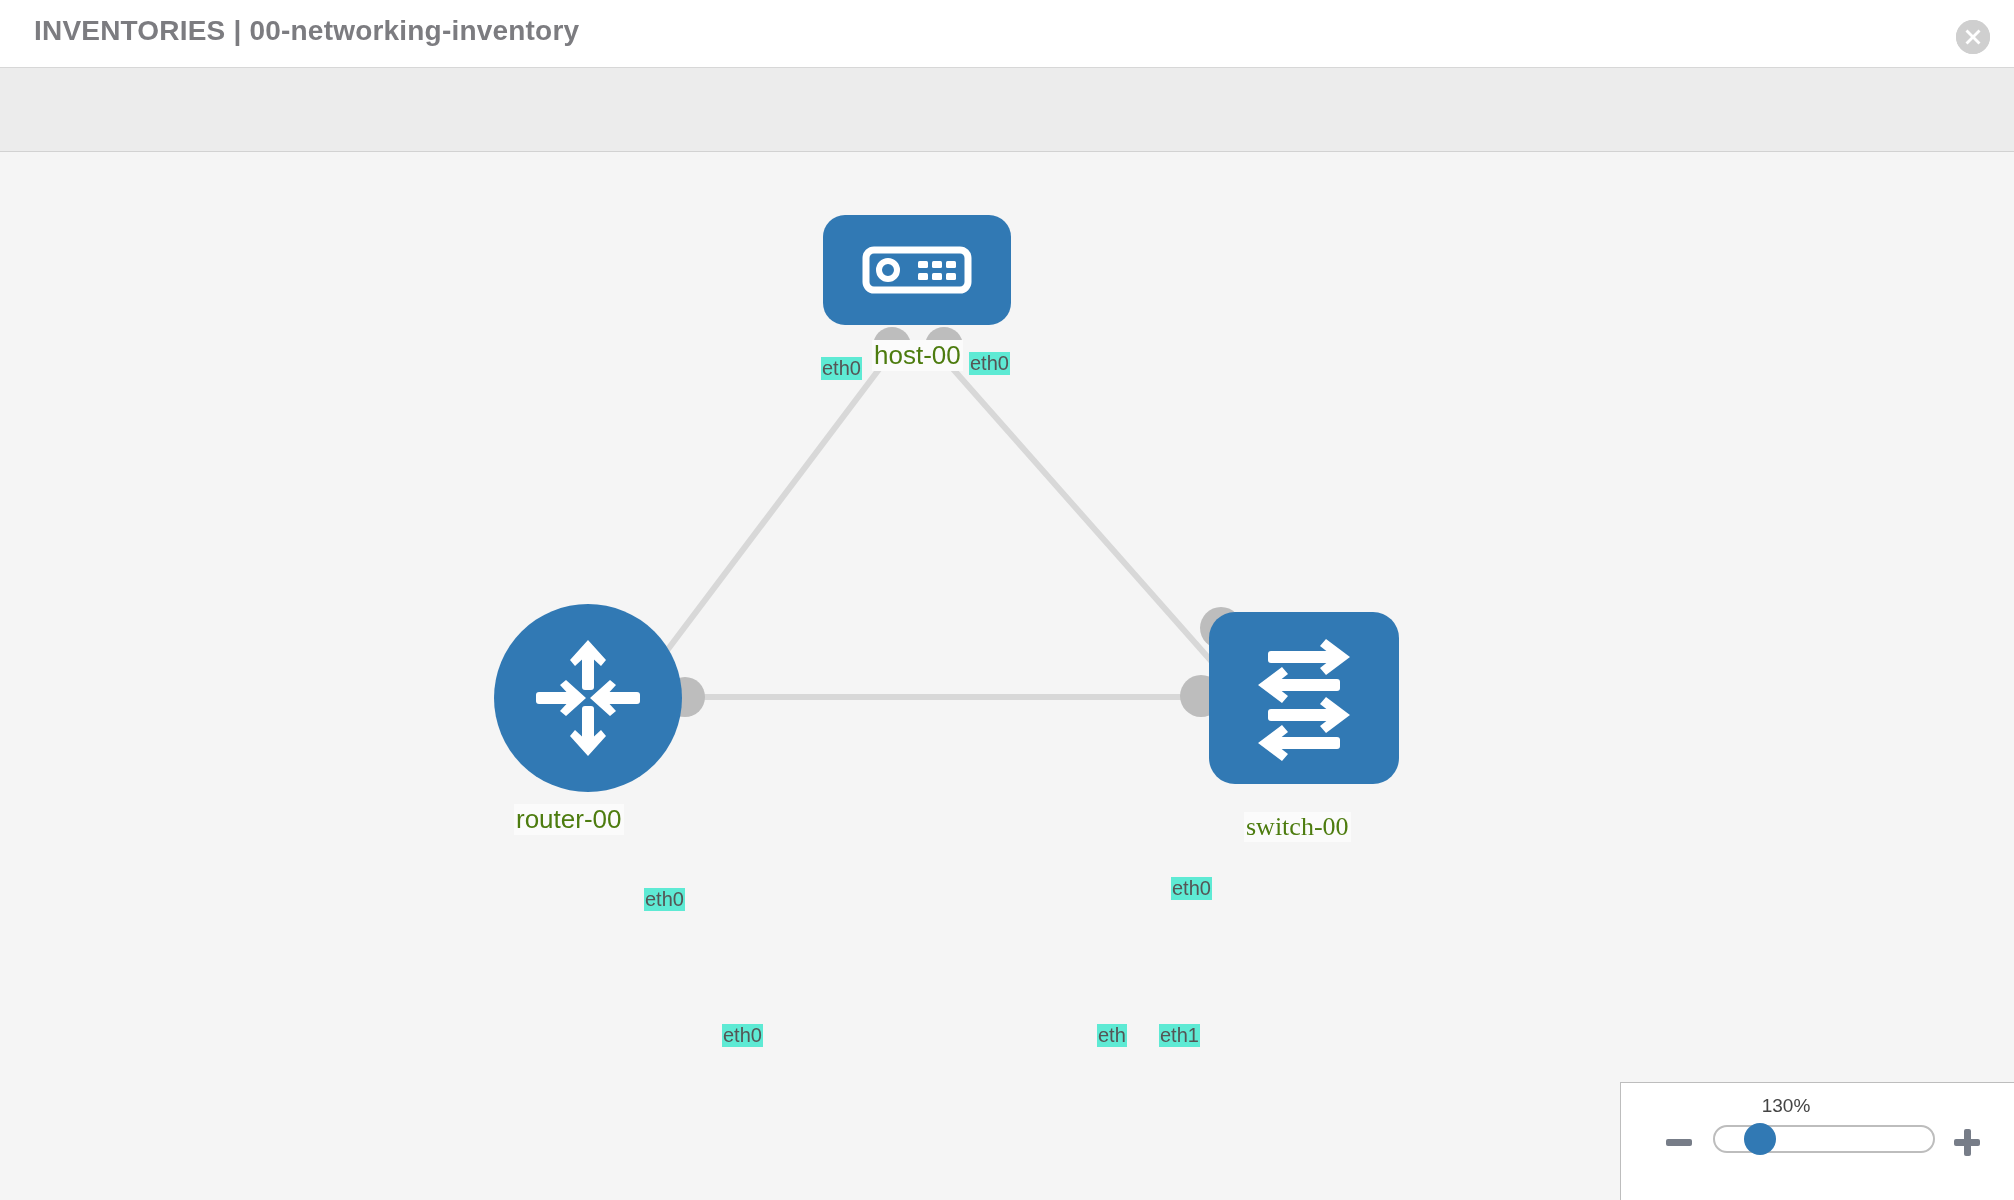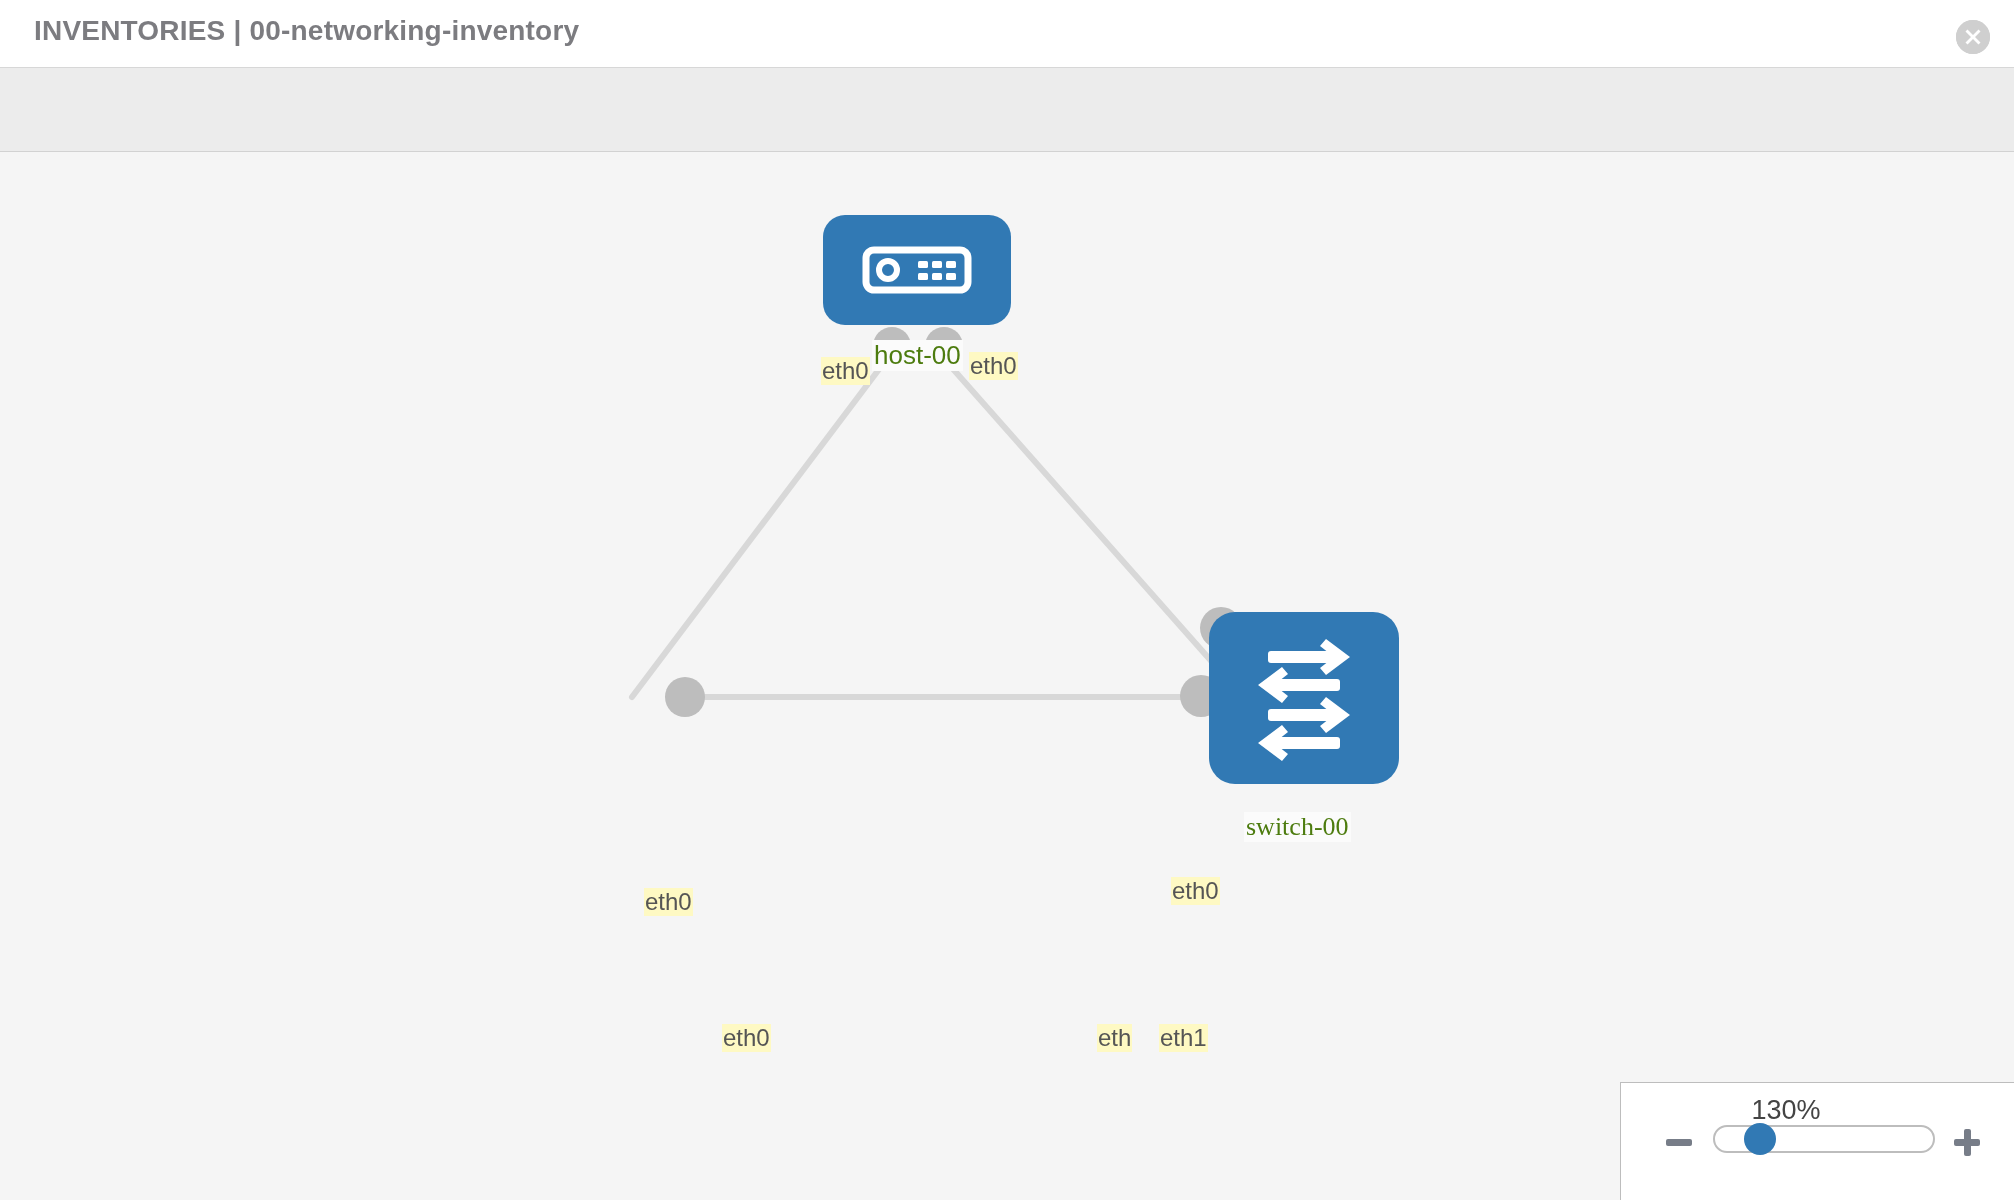--- a/index.html
+++ b/index.html
@@ -105,23 +105,23 @@
   .node-label {
     position: absolute;
     font-size: 26px;
     color: #4d7c0f;
     background: #fbfbfb;
     white-space: nowrap;
     padding: 0 2px;
   }
   .iface-label {
     position: absolute;
-    font-size: 24px;
+    font-size: 20px;
     color: #555555;
-    background: #fef9c3;
+    background: #5eead4;
     white-space: nowrap;
     padding: 0 1px;
   }
   .connector {
     position: absolute;
     background: #bdbdbd;
     border-radius: 50%;
   }
 
   
@@ -130,21 +130,21 @@
     left: 1620px; top: 1082px;
     width: 394px; height: 118px;
     background: #ffffff;
     border: 1px solid #bdbdbd;
     border-right: none; border-bottom: none;
     box-sizing: border-box;
   }
   .zoom-pct {
     position: absolute; top: 12px; left: 0; width: 330px;
     text-align: center;
-    font-size: 27px;
+    font-size: 19px;
     color: #444444;
   }
   .zoom-minus {
     position: absolute; left: 45px; top: 56px;
     width: 26px; height: 7px; border-radius: 2px;
     background: #777d88;
     cursor: pointer;
   }
   .zoom-track {
     position: absolute; left: 92px; top: 42px;
@@ -243,20 +243,41 @@
             <rect x="84" y="29" width="10" height="7" rx="1.5"></rect>
           </g>
         </svg>
       </div>
       <div class="node-label" style="left:49px; top:125px;">host-00</div>
     </div>
 
     <div class="iface-label" style="left:821px; top:205px;">eth0</div>
     <div class="iface-label" style="left:969px; top:200px;">eth0</div>
 
+    <div class="node" style="left:494px; top:452px; width:188px; height:230px;">
+      <div class="node-shape" style="left:0; top:0; width:188px; height:188px; border-radius:50%;">
+        <svg width="132" height="132" viewBox="0 0 132 132">
+          <g fill="#ffffff">
+
+            <rect x="60" y="14" width="12" height="44" rx="3"></rect>
+            <path d="M66 8 L84 28 L79 34 L66 22 L53 34 L48 28 Z"></path>
+
+            <rect x="60" y="74" width="12" height="44" rx="3"></rect>
+            <path d="M66 124 L84 104 L79 98 L66 110 L53 98 L48 104 Z"></path>
+
+            <rect x="14" y="60" width="44" height="12" rx="3"></rect>
+            <path d="M64 66 L44 84 L38 79 L50 66 L38 53 L44 48 Z"></path>
+
+            <rect x="74" y="60" width="44" height="12" rx="3"></rect>
+            <path d="M68 66 L88 84 L94 79 L82 66 L94 53 L88 48 Z"></path>
+          </g>
+        </svg>
+      </div>
+      <div class="node-label" style="left:20px; top:200px;">router-00</div>
+    </div>
 
     <div class="iface-label" style="left:644px; top:736px;">eth0</div>
     <div class="iface-label" style="left:722px; top:872px;">eth0</div>
 
     <div class="node" style="left:1209px; top:460px; width:190px; height:230px;font-family:Liberation Serif, serif;">
       <div class="node-shape" style="left:0; top:0; width:190px; height:172px; border-radius:26px;">
         <svg width="124" height="126" viewBox="0 0 124 126">
           <g fill="#ffffff">
 
             <rect x="26" y="16" width="66" height="12" rx="3"></rect>

